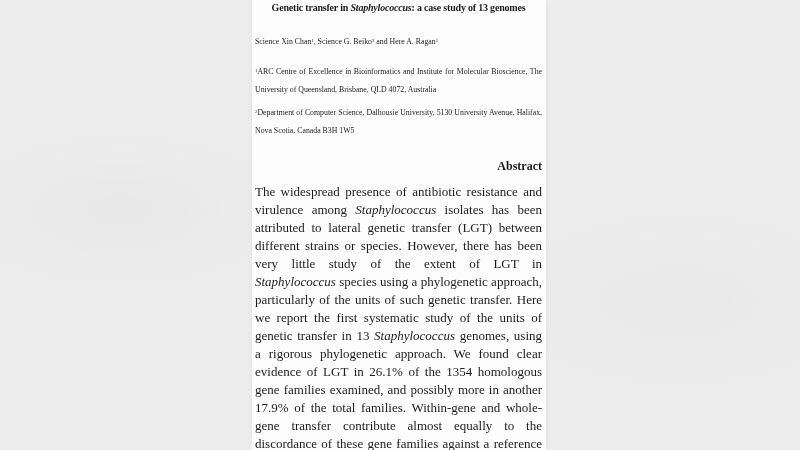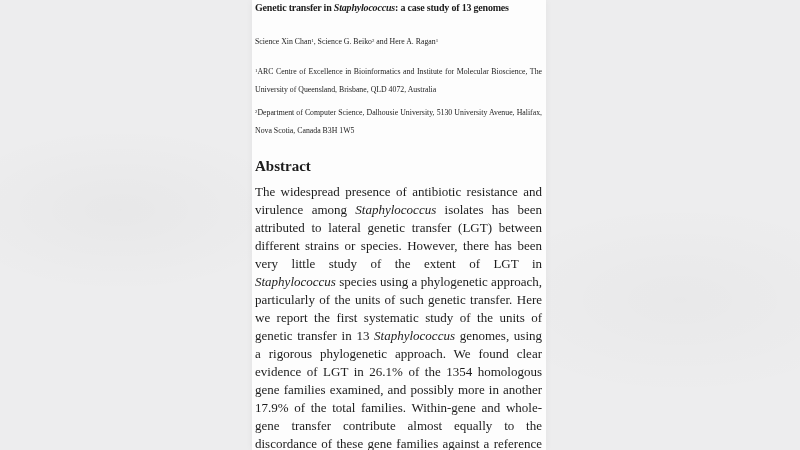--- a/index.html
+++ b/index.html
@@ -31,44 +31,45 @@
     width: 294px; height: 450px;
     background: var(--page);
     box-shadow: 0 0 7px rgba(0,0,0,0.05);
   }
   .page .block {
     position: absolute;
     left: 3px; width: 287px;
   }
   .paper-title {
     top: 2px;
-    text-align: left;
+    text-align: center;
     white-space: nowrap;
     font-size: 10px;
     line-height: 12px;
     font-weight: bold;
     letter-spacing: -0.2px;
   }
   .authors {
     top: 34px;
     font-size: 7.8px;
     line-height: 16px;
   }
   .affiliation {
     font-size: 7.8px;
     line-height: 18px;
     text-align: justify;
   }
   .affiliation-1 { top: 63px; }
   .affiliation-2 { top: 104px; }
   .abstract-heading {
     top: 159px;
-    font-size: 15px;
+    font-size: 12px;
     line-height: 14px;
     font-weight: bold;
+    text-align: right;
   }
   .abstract-body {
     top: 183px;
     font-size: 13px;
     line-height: 18px;
     text-align: justify;
   }
   .page-number {
     top: 437px;
     text-align: center;

